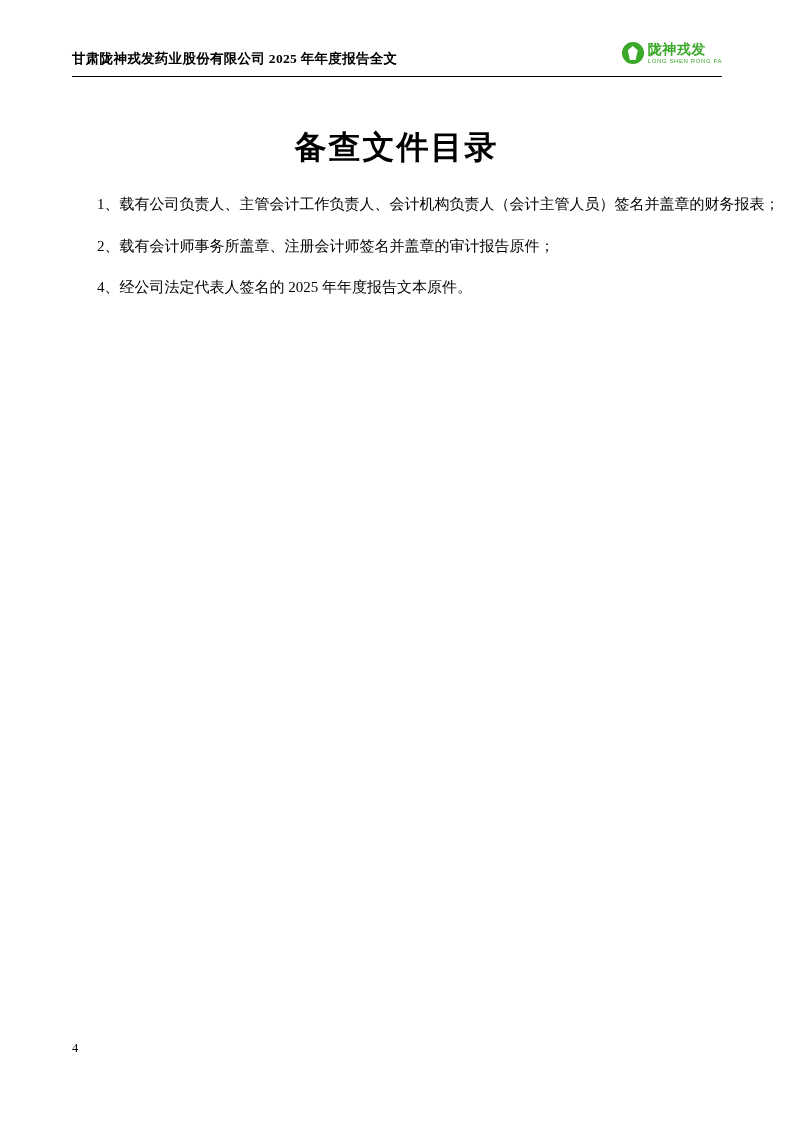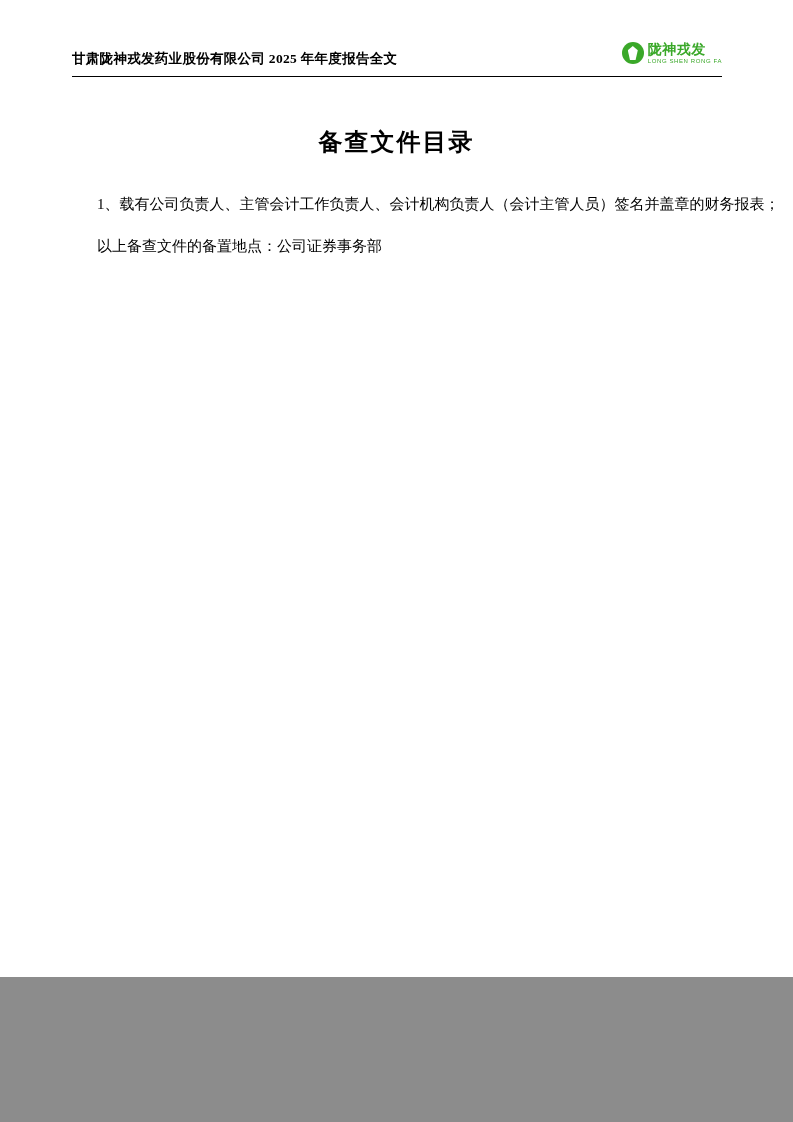--- a/index.html
+++ b/index.html
@@ -3,21 +3,21 @@
 <meta charset="utf-8">
 <style>
   html, body {
     margin: 0;
     padding: 0;
     background: #8c8c8c;
   }
   .page {
     position: relative;
     width: 793px;
-    height: 977px;
+    height: 1122px;
     background: #ffffff;
     margin: 0 auto;
     overflow: hidden;
     font-family: "Liberation Serif", "DejaVu Serif", serif;
     color: #000000;
   }
 
   
   .header {
     position: absolute;
@@ -91,21 +91,21 @@
     white-space: nowrap;
   }
 
   
   .doc-title {
     position: absolute;
     left: 0;
     top: 126px;
     width: 793px;
     text-align: center;
-    font-size: 24px;
+    font-size: 32px;
     font-weight: bold;
     letter-spacing: 2px;
   }
 
   
   .body {
     position: absolute;
     left: 97px;
     top: 193px;
     width: 620px;
@@ -145,18 +145,19 @@
       </div>
     </div>
 
     <div class="header-rule"></div>
   </div>
 
   <div class="doc-title">备查文件目录</div>
 
   <div class="body">
     <div class="para">1、载有公司负责人、主管会计工作负责人、会计机构负责人（会计主管人员）签名并盖章的财务报表；</div>
-    <div class="para last">以上备查文件的备置地点：公司证券事务部</div>
+    <div class="para">2、载有会计师事务所盖章、注册会计师签名并盖章的审计报告原件；</div>
+    <div class="para">4、经公司法定代表人签名的 2025 年年度报告文本原件。</div>
   </div>
 
   <div class="page-number">4</div>
 
 </div>
 
 </body></html>

